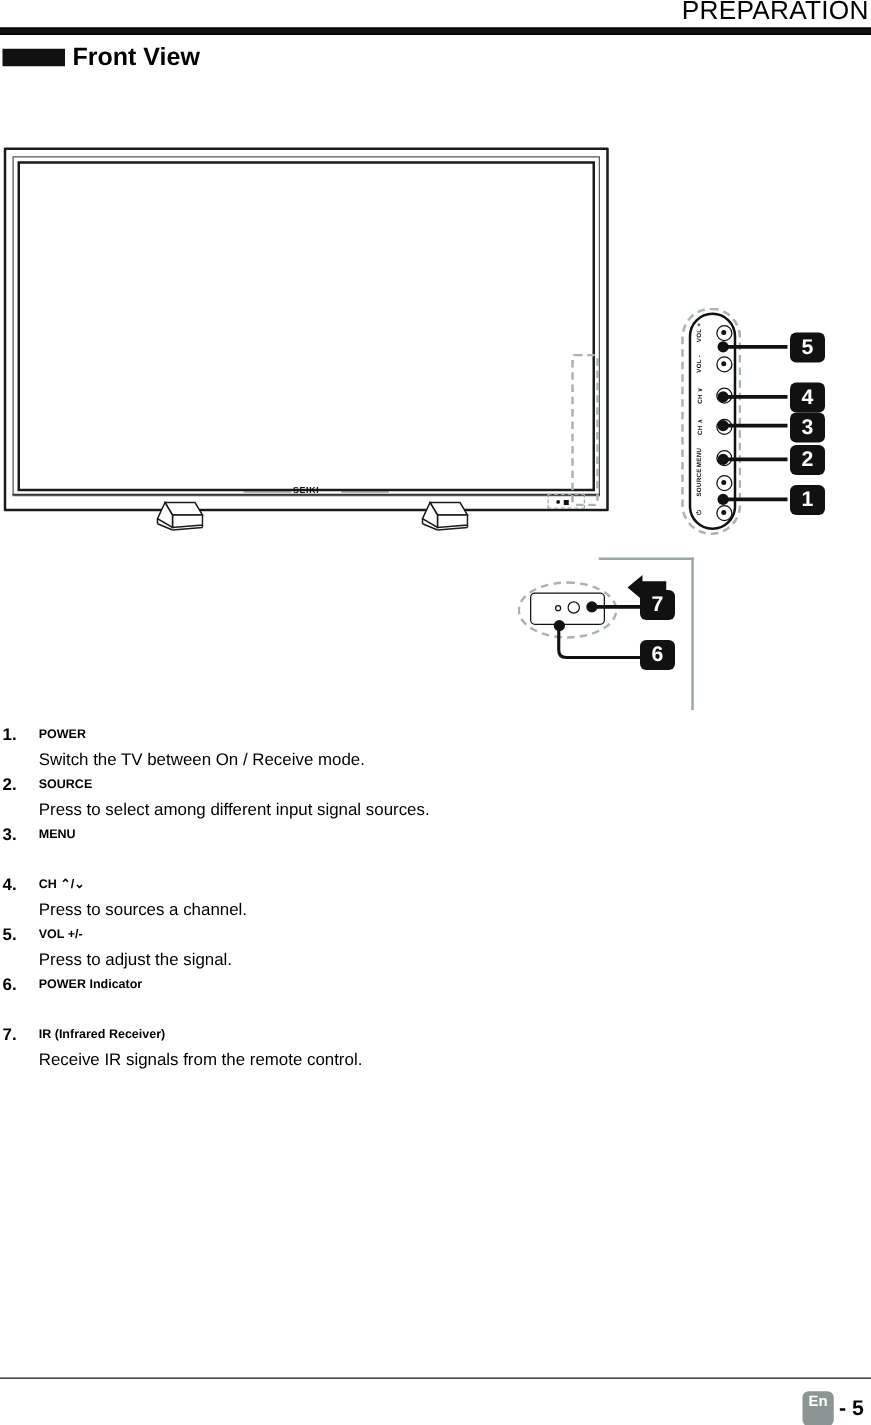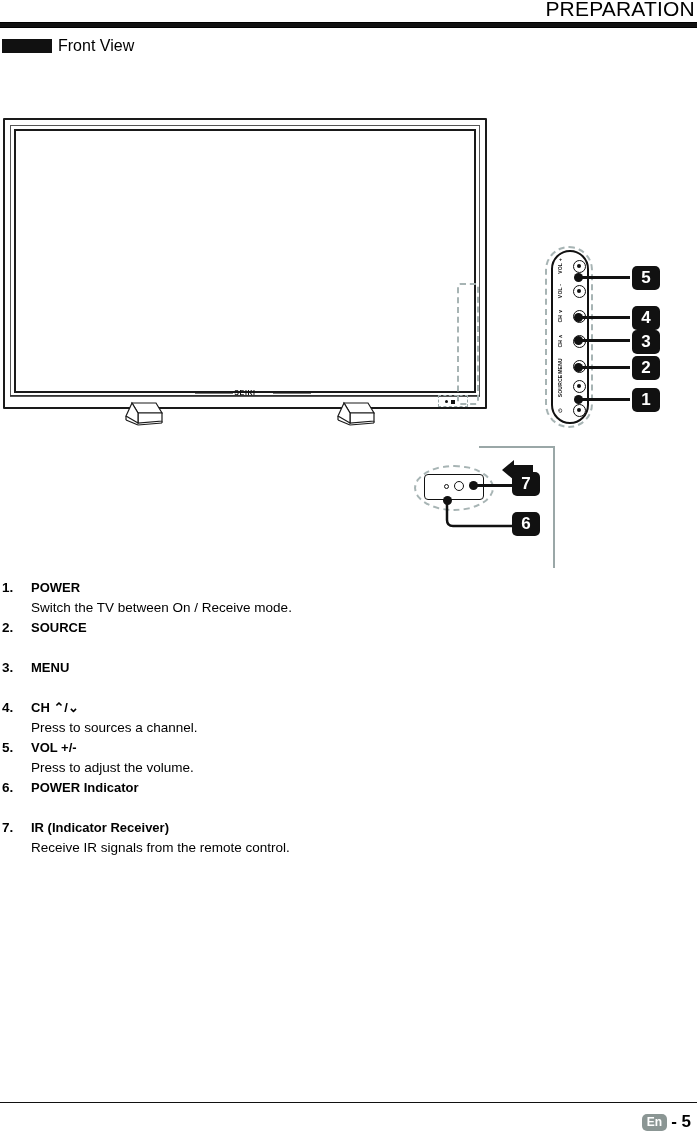--- a/index.html
+++ b/index.html
@@ -54,22 +54,22 @@
     display: flex;
     align-items: center;
   }
   #section-bar {
     width: 50px;
     height: 14px;
     background: #111111;
     margin-right: 6px;
   }
   #section-label {
-    font-size: 16px;
-    font-weight: normal;
+    font-size: 20px;
+    font-weight: bold;
     line-height: 18px;
   }
 
   
   #diagram {
     position: absolute;
     left: 0; top: 110px;
     width: 697px;
     height: 450px;
   }
@@ -326,21 +326,21 @@
     top: 0;
     width: 22px;
     font-size: 13.5px;
     font-weight: bold;
     line-height: 20px;
   }
   .feat-title {
     position: absolute;
     left: 31px;
     top: 0;
-    font-size: 13px;
+    font-size: 10px;
     font-weight: bold;
     line-height: 20px;
     white-space: nowrap;
   }
   .feat-desc {
     position: absolute;
     left: 31px;
     top: 20px;
     font-size: 13.5px;
     font-weight: normal;
@@ -365,21 +365,21 @@
     align-items: center;
     gap: 4px;
   }
   #footer-lang {
     display: inline-block;
     background: #8b9694;
     color: #ffffff;
     border-radius: 5px;
     font-size: 12px;
     font-weight: bold;
-    padding: 2px 5px 3px 5px;
+    padding: 2px 5px 14px 5px;
     line-height: 12px;
     font-family: "Liberation Sans", sans-serif;
   }
   #footer-page {
     font-size: 17px;
     font-weight: bold;
     line-height: 18px;
   }
 </style>
 </head>
@@ -511,47 +511,48 @@
 
   <div class="feat-row">
     <div class="feat-num">1.</div>
     <div class="feat-title">POWER</div>
     <div class="feat-desc">Switch the TV between On / Receive mode.</div>
   </div>
 
   <div class="feat-row">
     <div class="feat-num">2.</div>
     <div class="feat-title">SOURCE</div>
+    <div class="feat-desc">Press to select among different input signal sources.</div>
   </div>
 
   <div class="feat-row">
     <div class="feat-num">3.</div>
     <div class="feat-title">MENU</div>
   </div>
 
   <div class="feat-row">
     <div class="feat-num">4.</div>
     <div class="feat-title">CH ⌃/⌄</div>
     <div class="feat-desc">Press to sources a channel.</div>
   </div>
 
   <div class="feat-row">
     <div class="feat-num">5.</div>
     <div class="feat-title">VOL +/-</div>
-    <div class="feat-desc">Press to adjust the volume.</div>
+    <div class="feat-desc">Press to adjust the signal.</div>
   </div>
 
   <div class="feat-row">
     <div class="feat-num">6.</div>
     <div class="feat-title">POWER Indicator</div>
   </div>
 
   <div class="feat-row">
     <div class="feat-num">7.</div>
-    <div class="feat-title">IR (Indicator Receiver)</div>
+    <div class="feat-title">IR (Infrared Receiver)</div>
     <div class="feat-desc">Receive IR signals from the remote control.</div>
   </div>
 
 </div>
 
 <div id="footer-rule"></div>
 <div id="footer">
   <span id="footer-lang">En</span>
   <span id="footer-page">- 5</span>
 </div>

